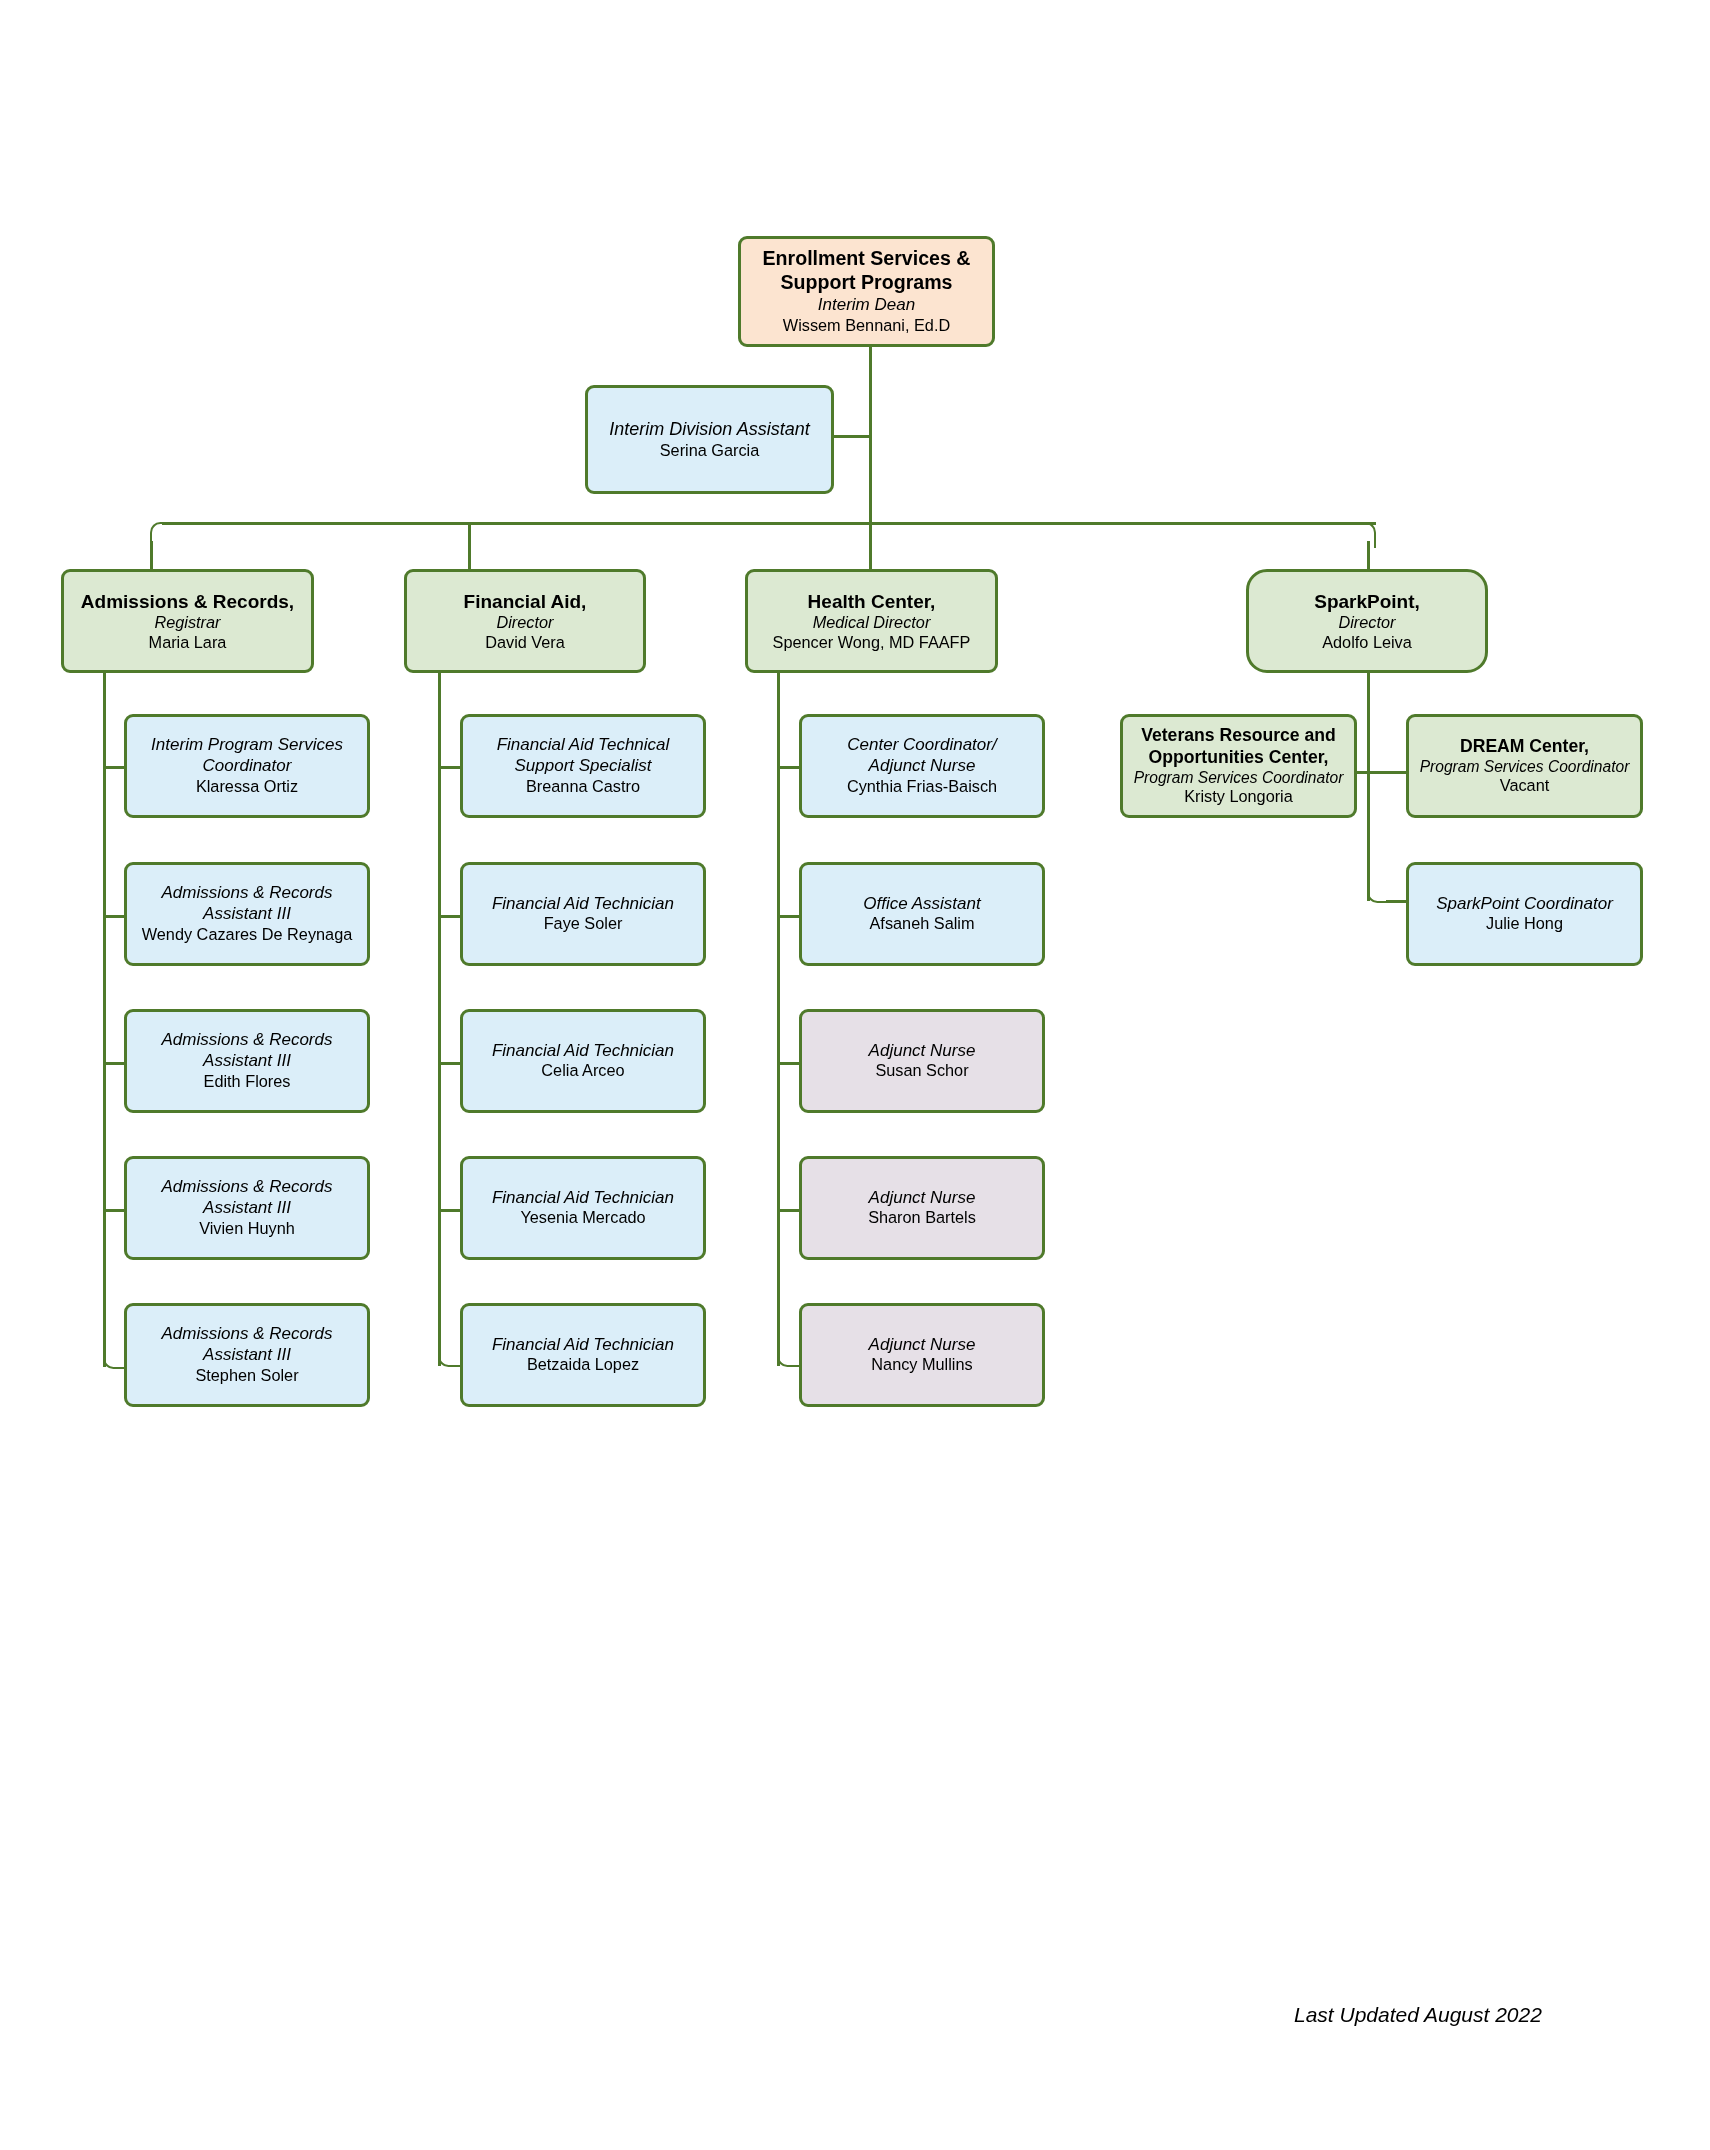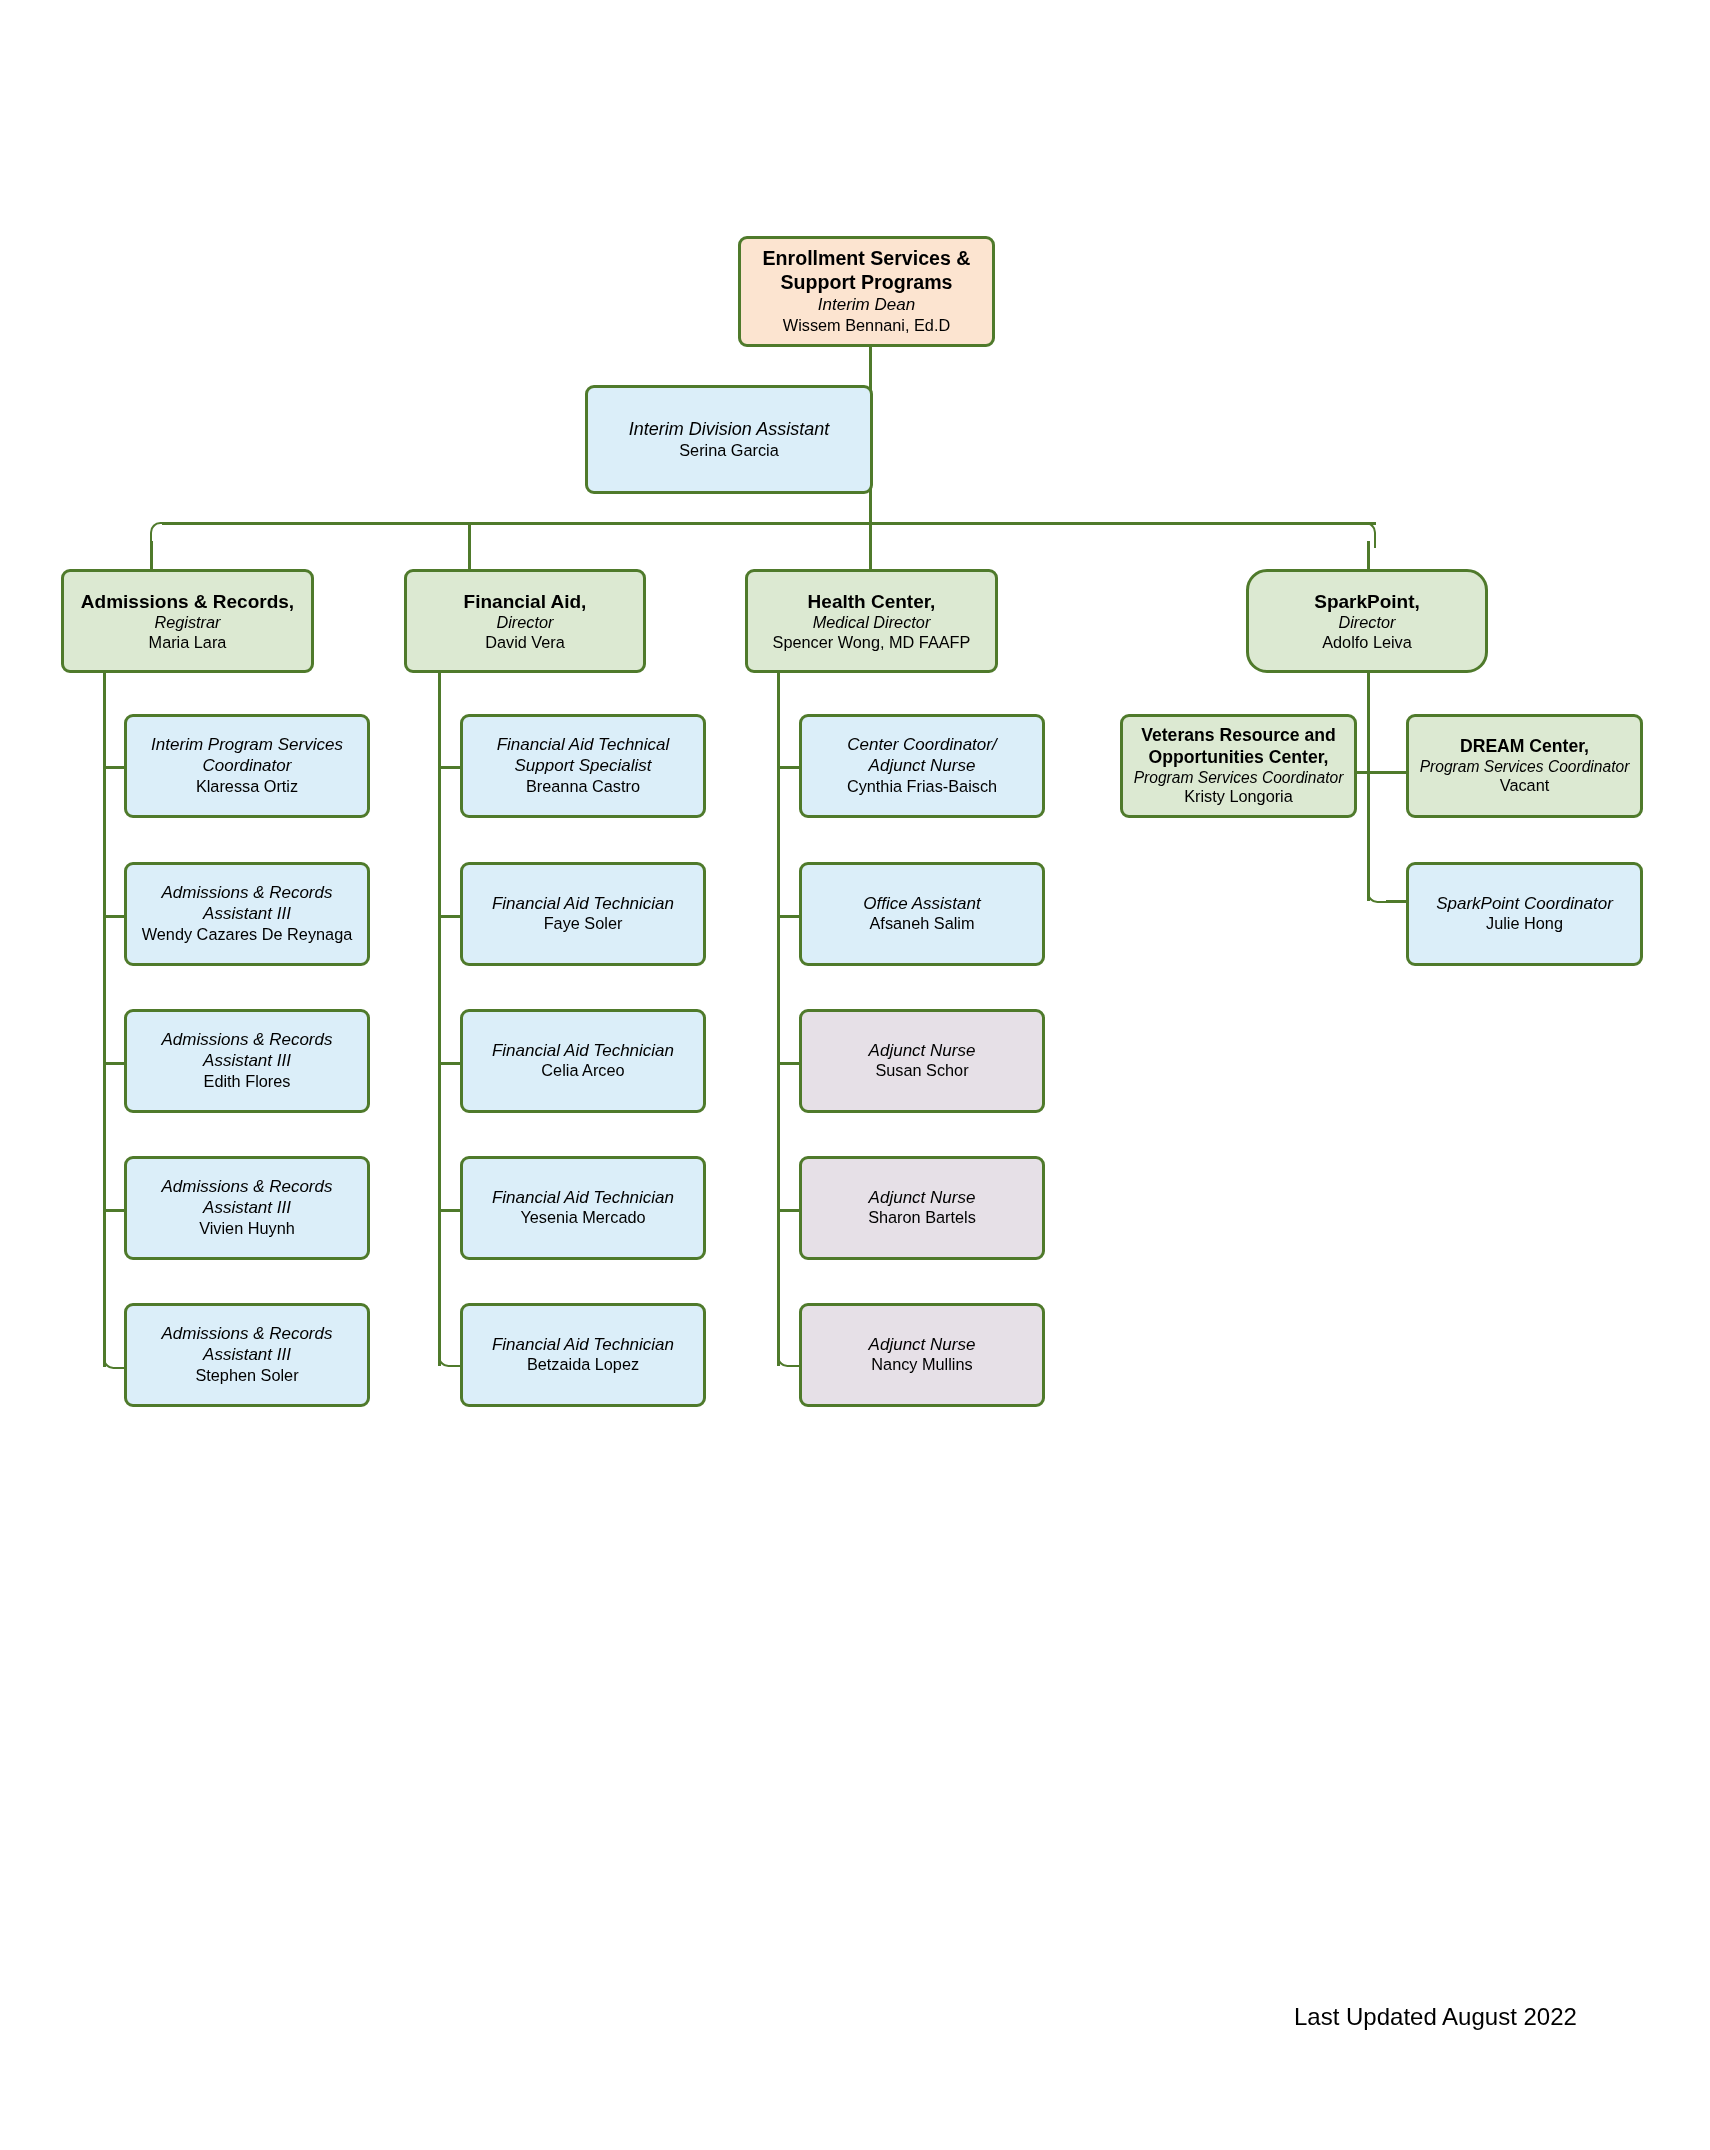--- a/index.html
+++ b/index.html
@@ -74,21 +74,22 @@
     z-index:1;
     box-sizing:border-box;
   }
   .elbow.bl{ border-top:none; border-right:none; border-bottom-left-radius:10.4px; }
   .elbow.tr{ border-bottom:none; border-left:none; border-top-right-radius:10.4px; }
   .elbow.tl{ border-bottom:none; border-right:none; border-top-left-radius:10.4px; }
 
   
   #footer{
     position:absolute;
-    font-size:24px;
+    font-style:italic;
+    font-size:21px;
     color:#000;
     white-space:nowrap;
   }
 </style>
 </head>
 <body>
 
 <div id="page">
 
   <div class="conn v" style="left:869px; top:344px; height:179px;"></div>
@@ -137,21 +138,21 @@
   <div class="elbow bl" style="left:1367px; top:877px; width:25px; height:26px;"></div>
   <div class="conn h" style="left:1386px; top:900px; width:26px;"></div>
 
   <div class="node fill-peach lvl-root" style="left:738px; top:236px; width:257px; height:111px;">
     <span class="ln unit">Enrollment Services &amp;</span>
     <span class="ln unit">Support Programs</span>
     <span class="ln title">Interim Dean</span>
     <span class="ln name">Wissem Bennani, Ed.D</span>
   </div>
 
-  <div class="node fill-blue lvl-assist" style="left:585px; top:385px; width:288px; height:109px;">
+  <div class="node fill-blue lvl-assist" style="left:585px; top:385px; width:249px; height:109px;">
     <span class="ln title">Interim Division Assistant</span>
     <span class="ln name">Serina Garcia</span>
   </div>
 
   <div class="node fill-green lvl-dept" style="left:61px; top:569px; width:253px; height:104px;">
     <span class="ln unit">Admissions &amp; Records,</span>
     <span class="ln title">Registrar</span>
     <span class="ln name">Maria Lara</span>
   </div>
 

